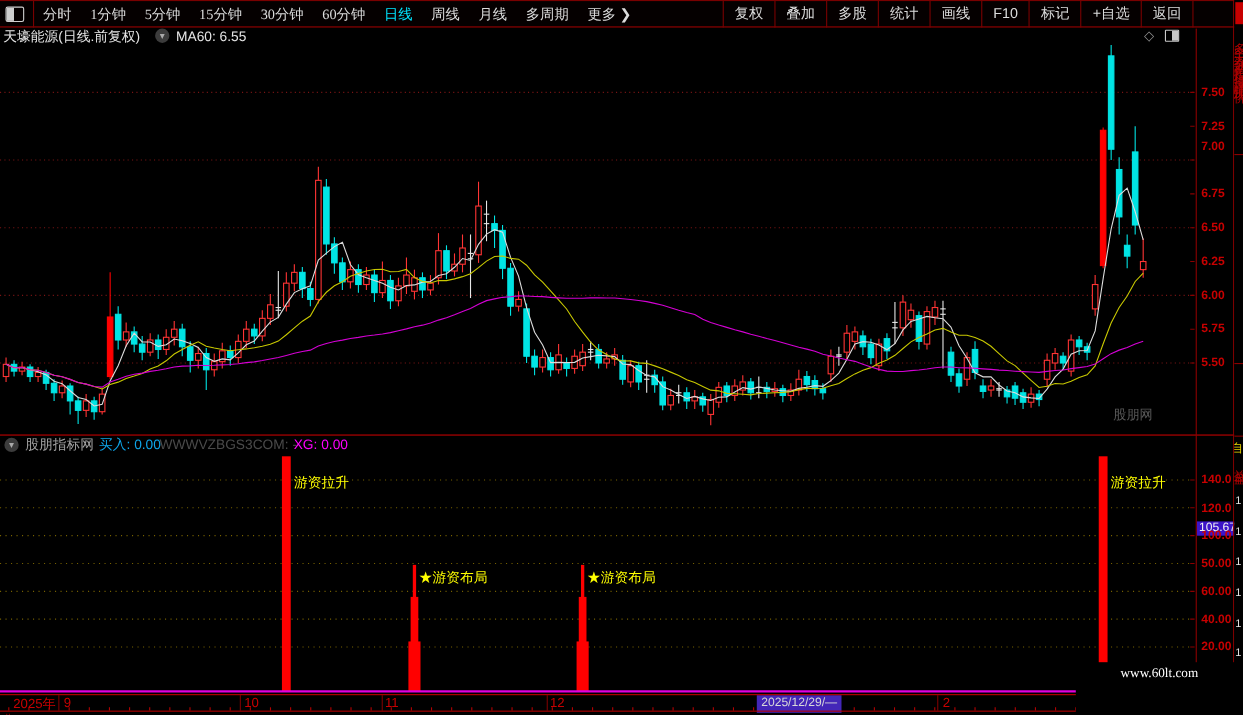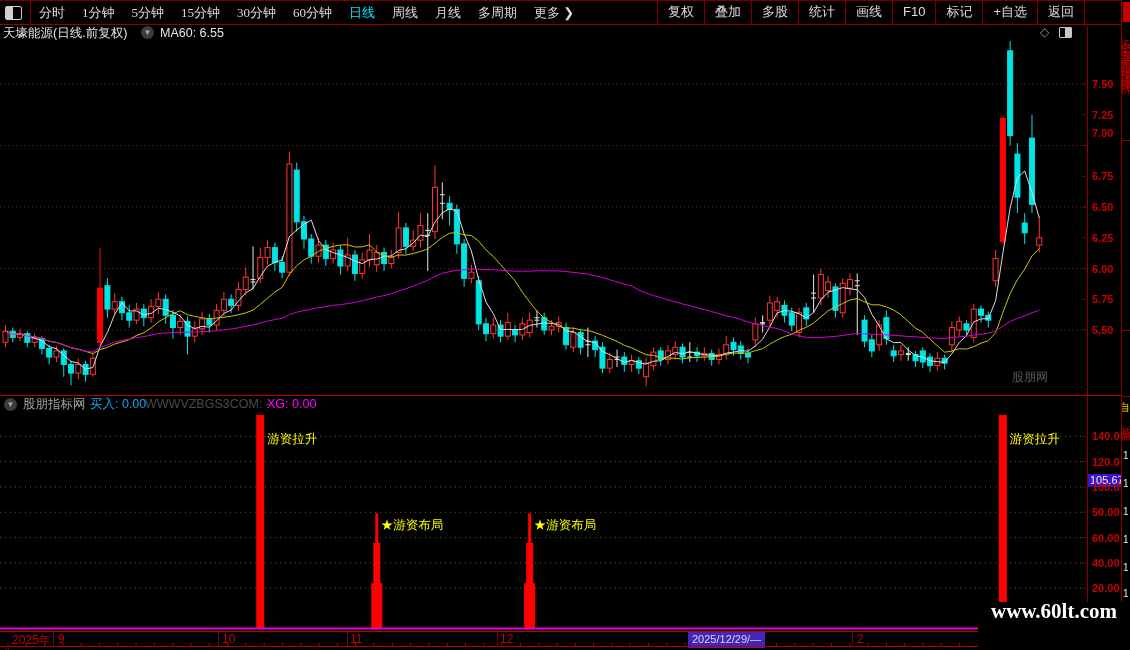--- a/index.html
+++ b/index.html
@@ -44,21 +44,21 @@
   #ind-chev{position:absolute;left:4px;top:1px;}
   #ind-name{position:absolute;left:23px;color:#a3a3a3;}
   #ind-buy{position:absolute;left:90px;color:#0ea5e9;}
   #ind-site{position:absolute;left:145px;color:#4a4a4a;}
   #ind-xg{position:absolute;left:267px;color:#ff00ff;}
   
   #main-watermark{position:absolute;left:1012px;top:369px;color:#5a5a5a;font-size:12px;}
   #logo-box{position:absolute;left:978px;top:602px;width:152px;height:48px;background:#000;z-index:30;
             text-align:center;color:#fff;font-family:"Liberation Serif",serif;}
   #logo-line1{font-size:24px;font-weight:bold;letter-spacing:2px;line-height:26px;margin-top:1px;}
-  #logo-line2{font-size:21px;font-weight:bold;line-height:18px;}
+  #logo-line2{font-size:12px;font-weight:normal;line-height:18px;}
   
   #sidebar{position:absolute;left:1122px;top:0;width:8px;height:650px;background:#000;overflow:hidden;z-index:20;}
   .sb-vtext{position:absolute;left:-4px;writing-mode:vertical-rl;color:#b40000;font-size:11px;
             letter-spacing:3px;white-space:nowrap;}
   .sb-sep{position:absolute;left:0;width:8px;height:1px;background:#8a0000;}
   .sb-one{position:absolute;left:0;color:#e8e8e8;font-size:10px;}
   #sb-auto{position:absolute;left:-3px;top:400px;color:#e8d000;font-size:11px;}
   svg{position:absolute;left:0;top:0;}
   #bottom-frag{position:absolute;left:2px;top:647px;color:#b40000;font-size:9px;overflow:hidden;height:3px;width:160px;}
 </style>

